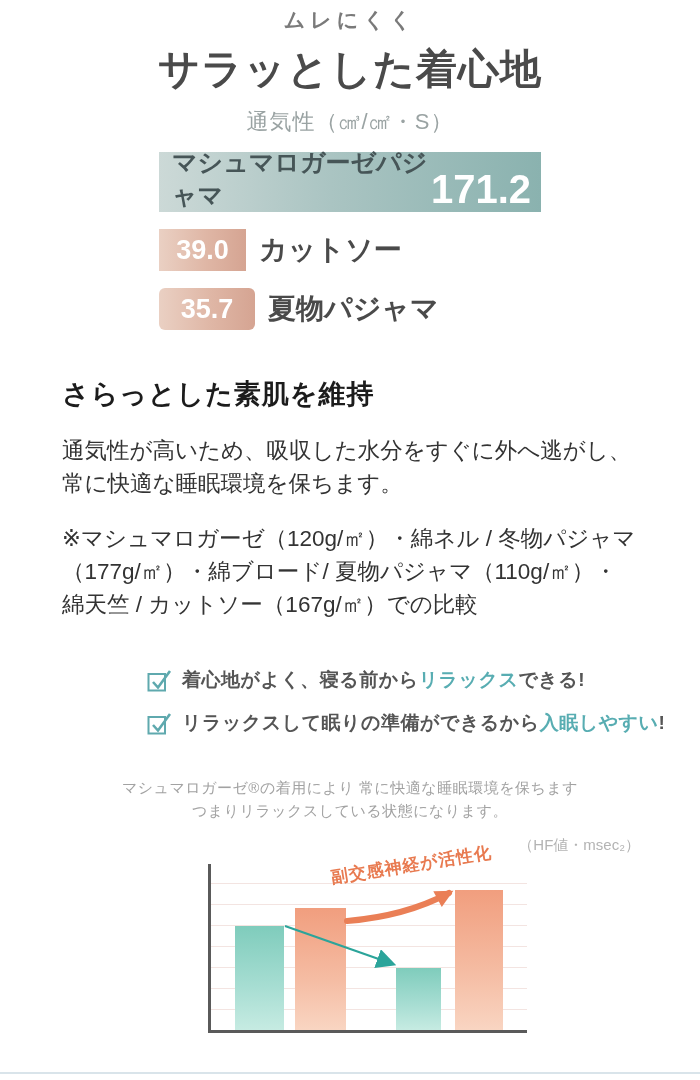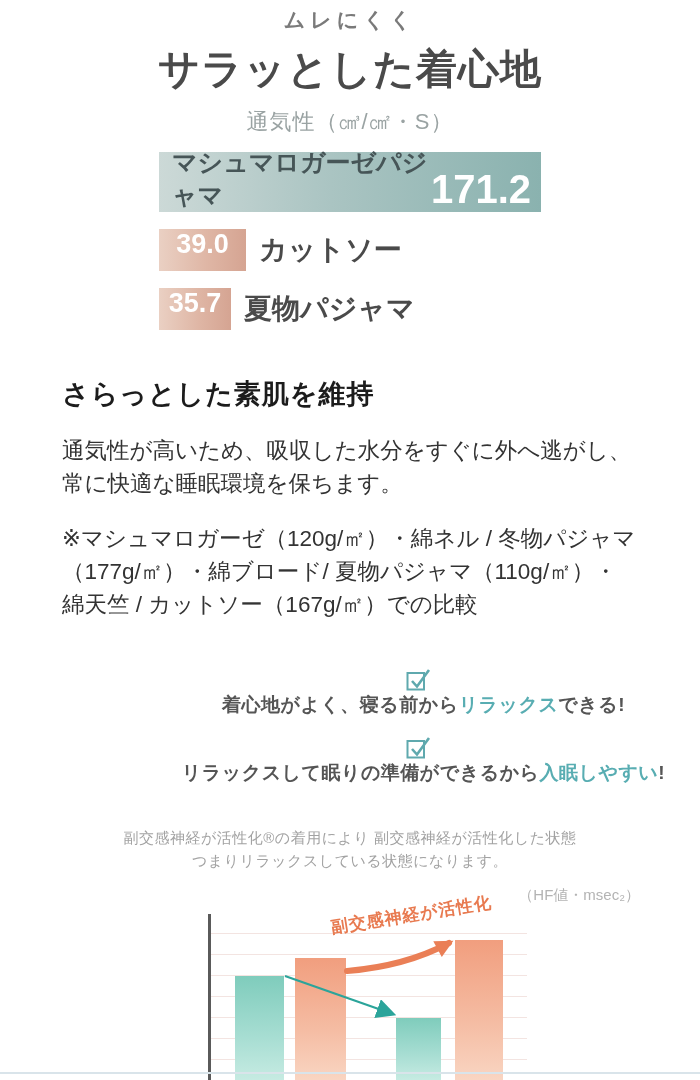--- a/index.html
+++ b/index.html
@@ -16,33 +16,33 @@
   
   .top-chart{width:382px;margin:15px auto 0 auto;}
   .bar-big{
     height:60px;display:flex;align-items:flex-end;
     background:linear-gradient(90deg,#ccd9d7 0%,#aac4c2 45%,#8ab2af 100%);
   }
   .bar-big .lbl{font-size:25px;font-weight:700;color:#44545­6;color:#465557;padding-left:13px;letter-spacing:0px;}
   .bar-big .val{margin-left:auto;padding-right:10px;font-size:40px;font-weight:700;color:#fff;}
   .bar-small-row{display:flex;align-items:center;margin-top:17px;}
   .bar-small{
-    height:42px;display:flex;justify-content:center;
+    height:42px;display:flex;align-items:center;justify-content:center;
     background:linear-gradient(90deg,#ead0c3 0%,#dfb6a5 55%,#d5a492 100%);
   }
   .bar-small .val{font-size:27px;font-weight:700;color:#fff;}
   .bar-small-row .lbl{margin-left:13px;font-size:28px;font-weight:700;color:#4a4a4a;}
   
   .copy{padding:0 62px;}
   .copy-heading{margin-top:46px;font-size:27px;font-weight:800;color:#1c1c1c;letter-spacing:1px;}
   .copy-para{margin-top:22px;font-size:22.5px;line-height:33px;color:#333;}
   .copy-note{margin-top:22px;font-size:22.5px;line-height:33px;color:#333;}
   
   .checklist{margin:46px 0 0 147px;}
-  .check-item{display:flex;align-items:center;margin-bottom:17px;flex-direction:column;}
+  .check-item{display:flex;align-items:center;margin-bottom:17px;}
   .check-icon{width:25px;height:25px;flex:0 0 25px;margin-right:10px;}
   .check-text{font-size:19px;font-weight:600;color:#555;letter-spacing:0.5px;}
   .check-text .hl{color:#58adb2;}
   
   .hf-caption{margin-top:40px;font-size:15px;line-height:23px;color:#a2a2a2;text-align:center;letter-spacing:0.5px;}
   .hf-unit{margin-top:14px;font-size:15px;color:#b3b3b3;text-align:right;padding-right:60px;}
   
   .plot{
     position:relative;margin-left:208px;margin-top:9px;
     width:316px;height:166px;
@@ -75,21 +75,21 @@
     <span class="lbl">マシュマロガーゼパジャマ</span>
     <span class="val">171.2</span>
   </div>
   <div class="bar-small-row">
     <div class="bar-small" style="width: 87px;">
       <span class="val">39.0</span>
     </div>
     <span class="lbl">カットソー</span>
   </div>
   <div class="bar-small-row">
-    <div class="bar-small" style="width: 72px;">
+    <div class="bar-small" style="width: 96px; border-radius: 6px;">
       <span class="val">35.7</span>
     </div>
     <span class="lbl">夏物パジャマ</span>
   </div>
 </div>
 
 <div class="copy">
   <div class="copy-heading">さらっとした素肌を維持</div>
   <div class="copy-para">通気性が高いため、吸収した水分をすぐに外へ逃がし、常に快適な睡眠環境を保ちます。</div>
   <div class="copy-note">※マシュマロガーゼ（120g/㎡）・綿ネル / 冬物パジャマ（177g/㎡）・綿ブロード/ 夏物パジャマ（110g/㎡）・綿天竺 / カットソー（167g/㎡）での比較</div>
@@ -106,21 +106,21 @@
   <div class="check-item">
     <svg class="check-icon" viewBox="0 0 25 25">
       <rect x="1.5" y="6" width="16.5" height="16.5" fill="none" stroke="#5fa9ae" stroke-width="2"></rect>
       <path d="M6 14 L11 19.5 L23 3" fill="none" stroke="#5fa9ae" stroke-width="2.6"></path>
     </svg>
     <span class="check-text"><span>リラックスして眠りの準備ができるから</span><span class="hl">入眠しやすい</span><span>!</span></span>
   </div>
 </div>
 
 <div class="hf-caption">
-  <div>副交感神経が活性化®の着用により 副交感神経が活性化した状態</div>
+  <div>マシュマロガーゼ®の着用により 常に快適な睡眠環境を保ちます</div>
   <div>つまりリラックスしている状態になります。</div>
 </div>
 <div class="hf-unit">（HF値・msec₂）</div>
 
 <div class="plot">
   <div class="bar teal s0p0" style="height: 104px;"></div>
   <div class="bar salmon s1p0" style="height: 122px;"></div>
   <div class="bar teal s0p1" style="height: 62px;"></div>
   <div class="bar salmon s1p1" style="height: 140px;"></div>
   <svg class="arrows" viewBox="0 0 316 166">

